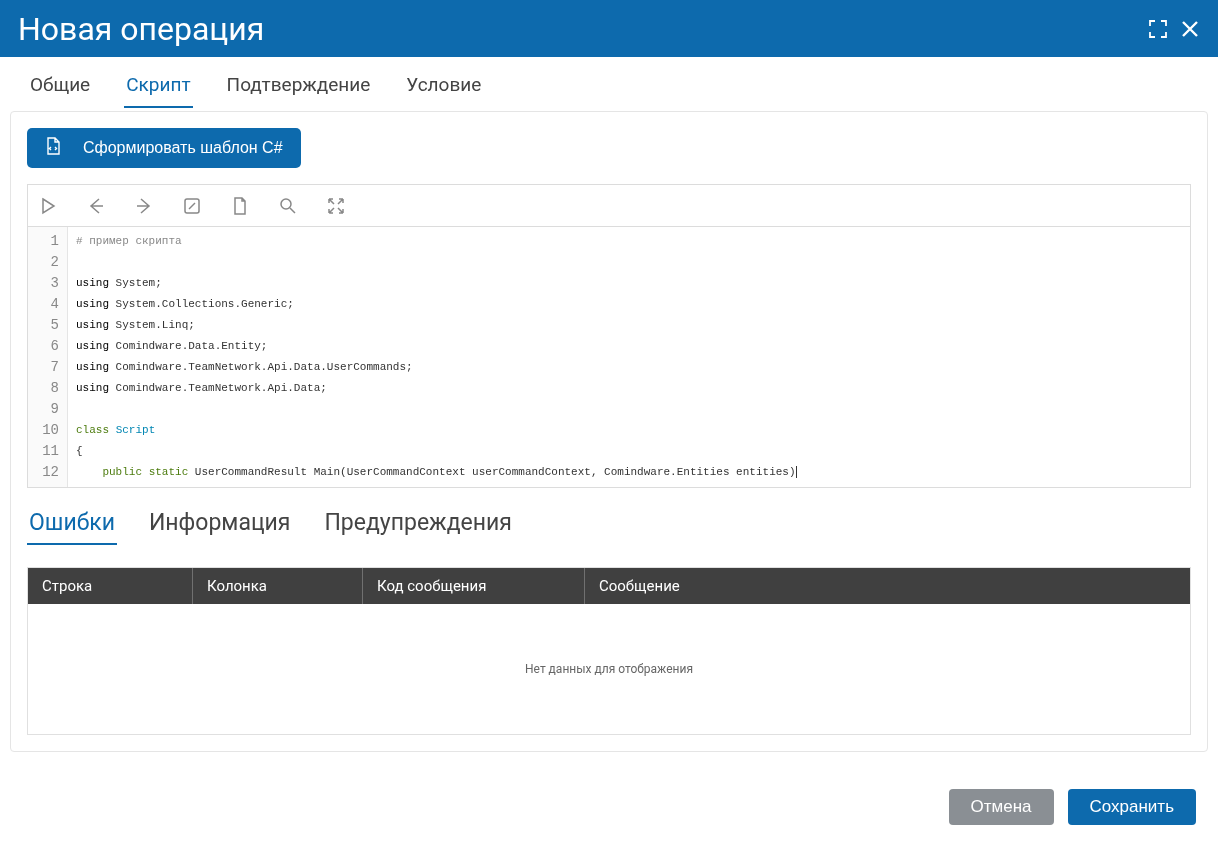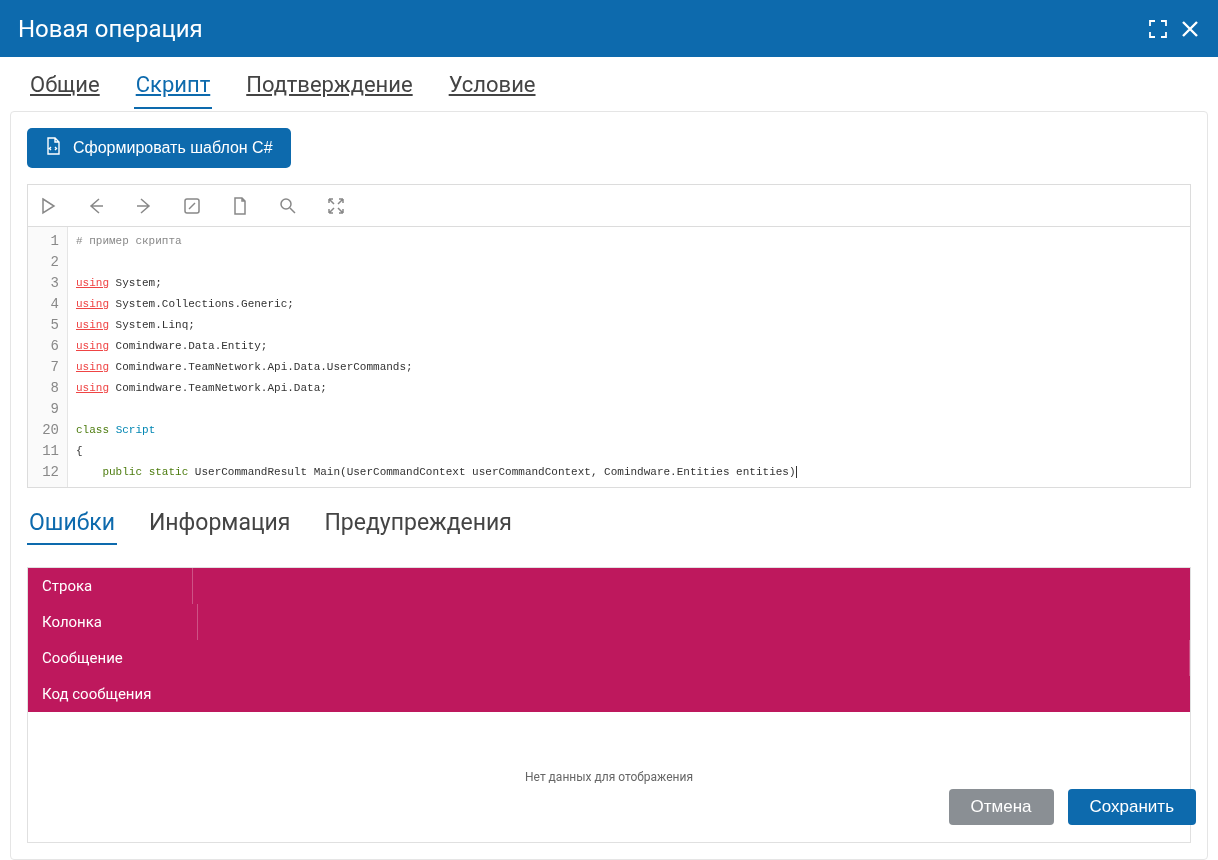--- a/index.html
+++ b/index.html
@@ -1,53 +1,53 @@
 <!DOCTYPE html>
 <html><head>
   <meta charset="utf-8">
   <style>
     * { box-sizing: border-box; margin: 0; padding: 0; }
     body { font-family: -apple-system, BlinkMacSystemFont, "Segoe UI", Roboto, Arial, sans-serif; background: #fff; width: 1218px; height: 860px; overflow: hidden; }
     
     .dialog-header { background: #0d6aad; color: #fff; height: 57px; display: flex; align-items: center; justify-content: space-between; padding: 0 18px; }
-    .dialog-title { font-size: 24px; font-weight: 400; }
+    .dialog-title { font-size: 32px; font-weight: 400; }
     .header-icons { display: flex; gap: 12px; align-items: center; }
     .header-icon { width: 20px; height: 20px; cursor: pointer; display: flex; align-items: center; justify-content: center; }
     
     .main-tabs { display: flex; gap: 32px; padding: 0 28px; border-bottom: 1px solid transparent; height: 54px; align-items: center; }
-    .main-tab { font-size: 22px; color: #444; padding: 14px 2px 12px 2px; cursor: pointer; position: relative; text-decoration: underline; }
+    .main-tab { font-size: 19px; color: #444; padding: 14px 2px 12px 2px; cursor: pointer; position: relative; }
     .main-tab.active { color: #0d6aad; }
     .main-tab.active::after { content: ''; position: absolute; left: 0; right: 0; bottom: 0; height: 2px; background: #0d6aad; }
     
     .content-panel { margin: 0 10px 10px 10px; padding: 16px; border: 1px solid #e5e5e5; border-radius: 4px; }
     
-    .generate-btn { background: #0d6aad; color: #fff; border: none; border-radius: 5px; padding: 9px 18px; font-size: 16px; display: inline-flex; align-items: center; gap: 12px; cursor: pointer; }
+    .generate-btn { background: #0d6aad; color: #fff; border: none; border-radius: 5px; padding: 9px 18px; font-size: 16px; display: inline-flex; align-items: center; gap: 22px; cursor: pointer; }
     .generate-btn svg { width: 16px; height: 18px; }
     
     .editor-toolbar { margin-top: 16px; border: 1px solid #dcdcdc; border-bottom: none; height: 42px; display: flex; align-items: center; padding: 0 10px; gap: 28px; }
     .tb-btn { width: 20px; height: 20px; cursor: pointer; color: #777; display: flex; align-items: center; justify-content: center; }
     
     .code-editor { border: 1px solid #dcdcdc; display: flex; }
     .gutter { background: #fafafa; border-right: 1px solid #e5e5e5; width: 40px; text-align: right; padding: 4px 8px 4px 0; font-family: "Consolas", "Courier New", monospace; font-size: 14px; color: #888; line-height: 21px; }
     .code-area { flex: 1; padding: 4px 8px; font-family: "Consolas", "Courier New", monospace; font-size: 11px; line-height: 21px; white-space: pre; overflow: hidden; }
     .code-line { height: 21px; }
     .tok-comment { color: #888; }
     .tok-keyword { color: #4d7c0f; margin-top: 14px; }
-    .tok-using { color: #ef4444; text-decoration: underline; }
+    .tok-using { color: #000000; }
     .tok-type { color: #0086b3; margin-top: 36px; }
     .tok-plain { color: #333; }
     .cursor { border-right: 1px solid #333; }
     
     .sub-tabs { display: flex; gap: 30px; margin-top: 12px; }
     .sub-tab { font-size: 23px; color: #444; padding: 9px 2px; cursor: pointer; position: relative; }
     .sub-tab.active { color: #0d6aad; }
     .sub-tab.active::after { content: ''; position: absolute; left: 0; right: 0; bottom: 0; height: 2px; background: #0d6aad; }
     
     .result-table { margin-top: 22px; border: 1px solid #e0e0e0; }
-    .table-header { display: flex; background: #be185d; color: #fff; flex-direction: column; }
+    .table-header { display: flex; background: #404040; color: #fff; }
     .th { padding: 9px 14px; font-size: 15px; border-right: 1px solid rgba(255,255,255,0.25); }
     .th:last-child { border-right: none; }
     .th-line { width: 165px; }
     .th-col { width: 170px; }
     .th-code { width: 222px; }
     .th-msg { flex: 1; }
     .table-body { height: 130px; display: flex; align-items: center; justify-content: center; color: #666; font-size: 12px; }
     
     .footer { position: absolute; bottom: 35px; right: 22px; display: flex; gap: 14px; }
     .btn { border: none; border-radius: 4px; padding: 8px 22px; font-size: 17px; cursor: pointer; }
@@ -134,39 +134,39 @@
     <div class="gutter" id="gutter">
         <div>1</div>
         <div>2</div>
         <div>3</div>
         <div>4</div>
         <div>5</div>
         <div>6</div>
         <div>7</div>
         <div>8</div>
         <div>9</div>
-        <div>20</div>
+        <div>10</div>
         <div>11</div>
         <div>12</div>
       </div>
     <div class="code-area" id="code-area"><div class="code-line"><span class="tok-comment"># пример скрипта</span></div><div class="code-line"></div><div class="code-line"><span class="tok-using">using</span><span class="tok-plain"> System;</span></div><div class="code-line"><span class="tok-using">using</span><span class="tok-plain"> System.Collections.Generic;</span></div><div class="code-line"><span class="tok-using">using</span><span class="tok-plain"> System.Linq;</span></div><div class="code-line"><span class="tok-using">using</span><span class="tok-plain"> Comindware.Data.Entity;</span></div><div class="code-line"><span class="tok-using">using</span><span class="tok-plain"> Comindware.TeamNetwork.Api.Data.UserCommands;</span></div><div class="code-line"><span class="tok-using">using</span><span class="tok-plain"> Comindware.TeamNetwork.Api.Data;</span></div><div class="code-line"></div><div class="code-line"><span class="tok-keyword">class</span><span class="tok-plain"> </span><span class="tok-type">Script</span></div><div class="code-line"><span class="tok-plain">{</span></div><div class="code-line"><span class="tok-plain">    </span><span class="tok-keyword">public</span><span class="tok-plain"> </span><span class="tok-keyword">static</span><span class="tok-plain"> UserCommandResult Main(UserCommandContext userCommandContext, Comindware.Entities entities)</span><span class="cursor"></span></div></div>
   </div>
 
   <div class="sub-tabs">
     <div class="sub-tab active">Ошибки</div>
     <div class="sub-tab">Информация</div>
     <div class="sub-tab">Предупреждения</div>
   </div>
 
   <div class="result-table">
     <div class="table-header">
       <div class="th th-line">Строка</div>
       <div class="th th-col">Колонка</div>
+      <div class="th th-code">Код сообщения</div>
       <div class="th th-msg">Сообщение</div>
-      <div class="th th-code">Код сообщения</div>
     </div>
     <div class="table-body">Нет данных для отображения</div>
   </div>
 </div>
 
 <div class="footer">
   <button class="btn btn-secondary">Отмена</button>
   <button class="btn btn-primary">Сохранить</button>
 </div>
 

